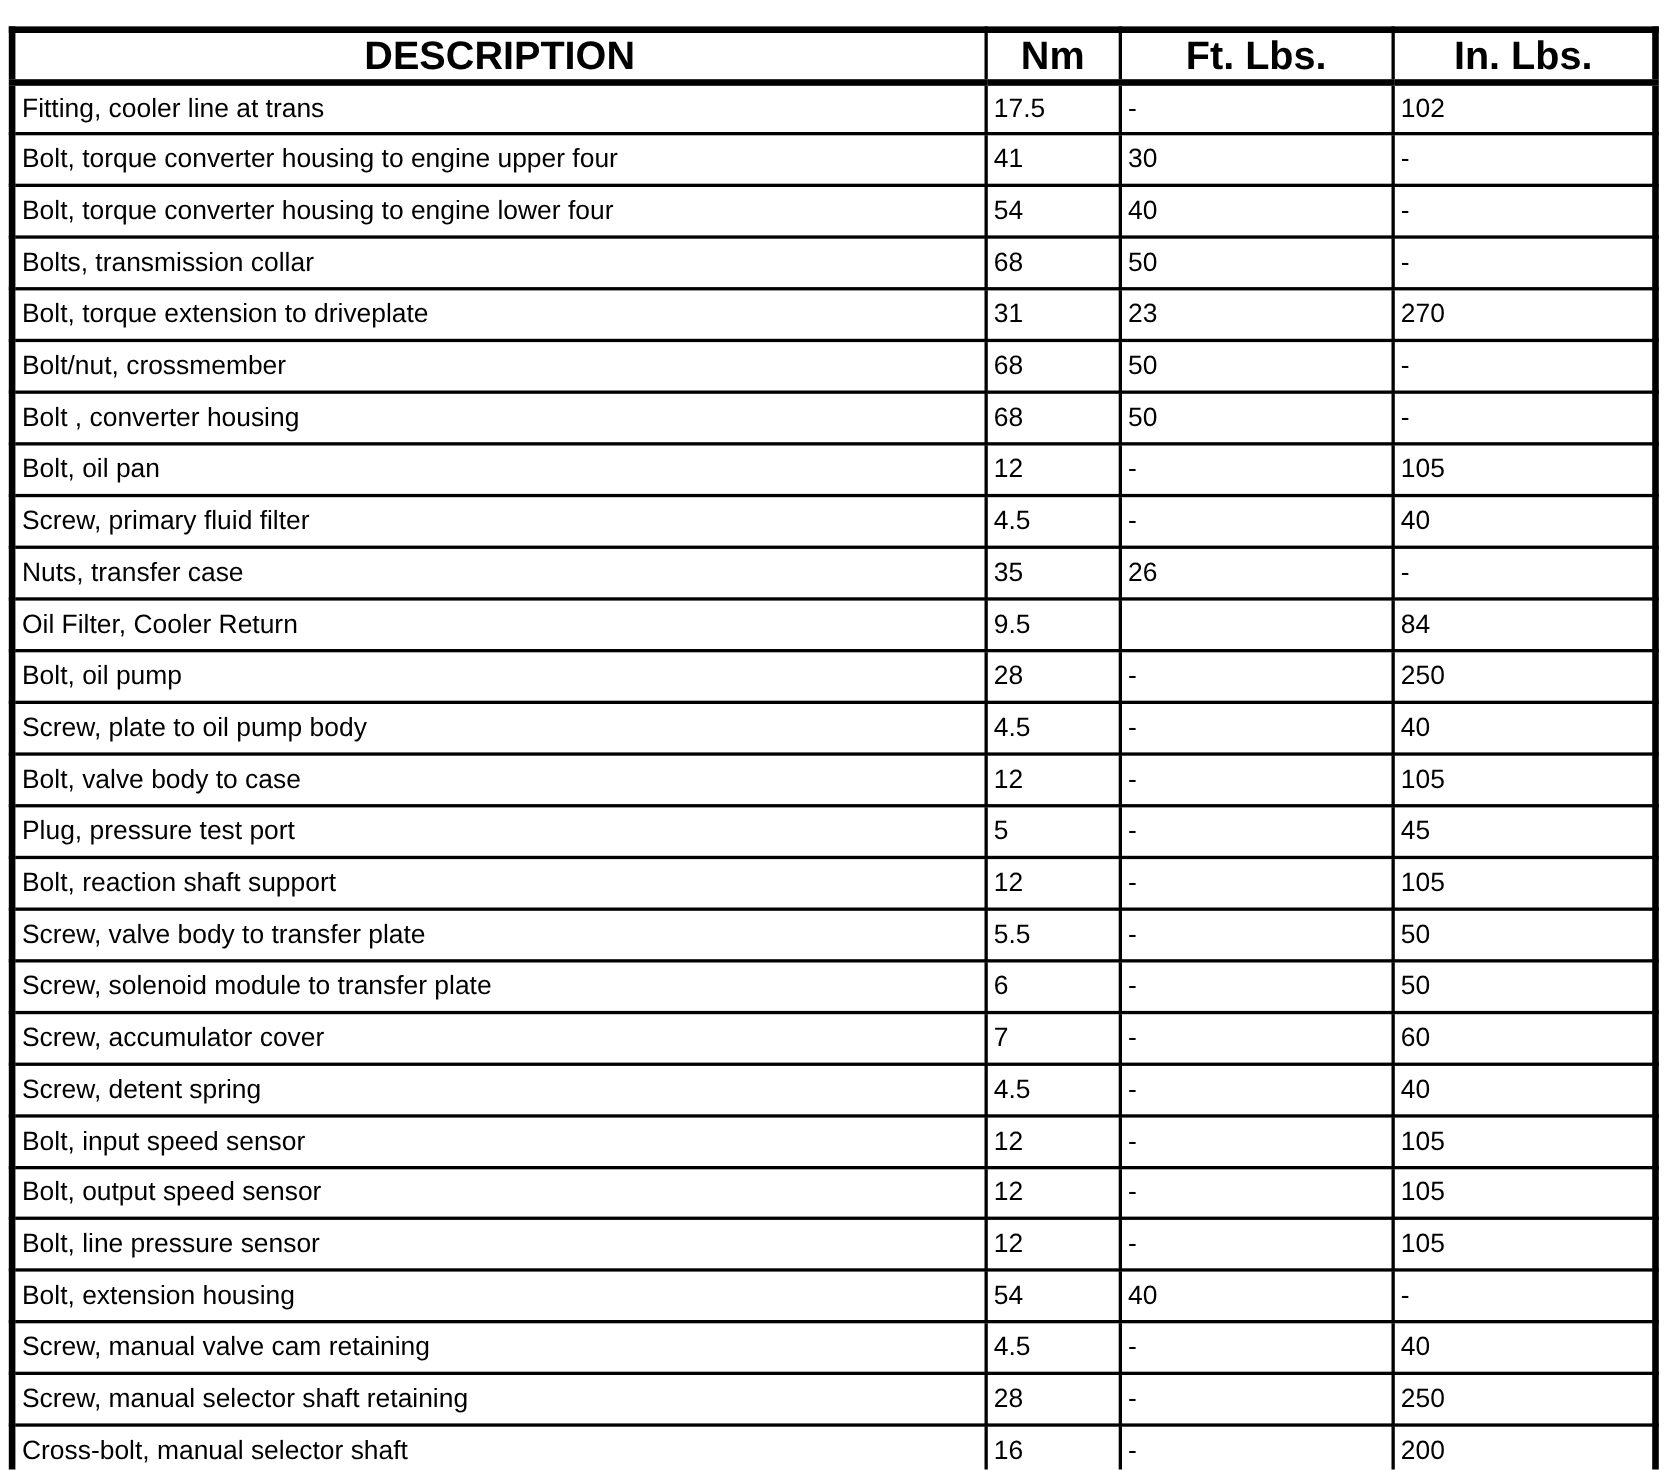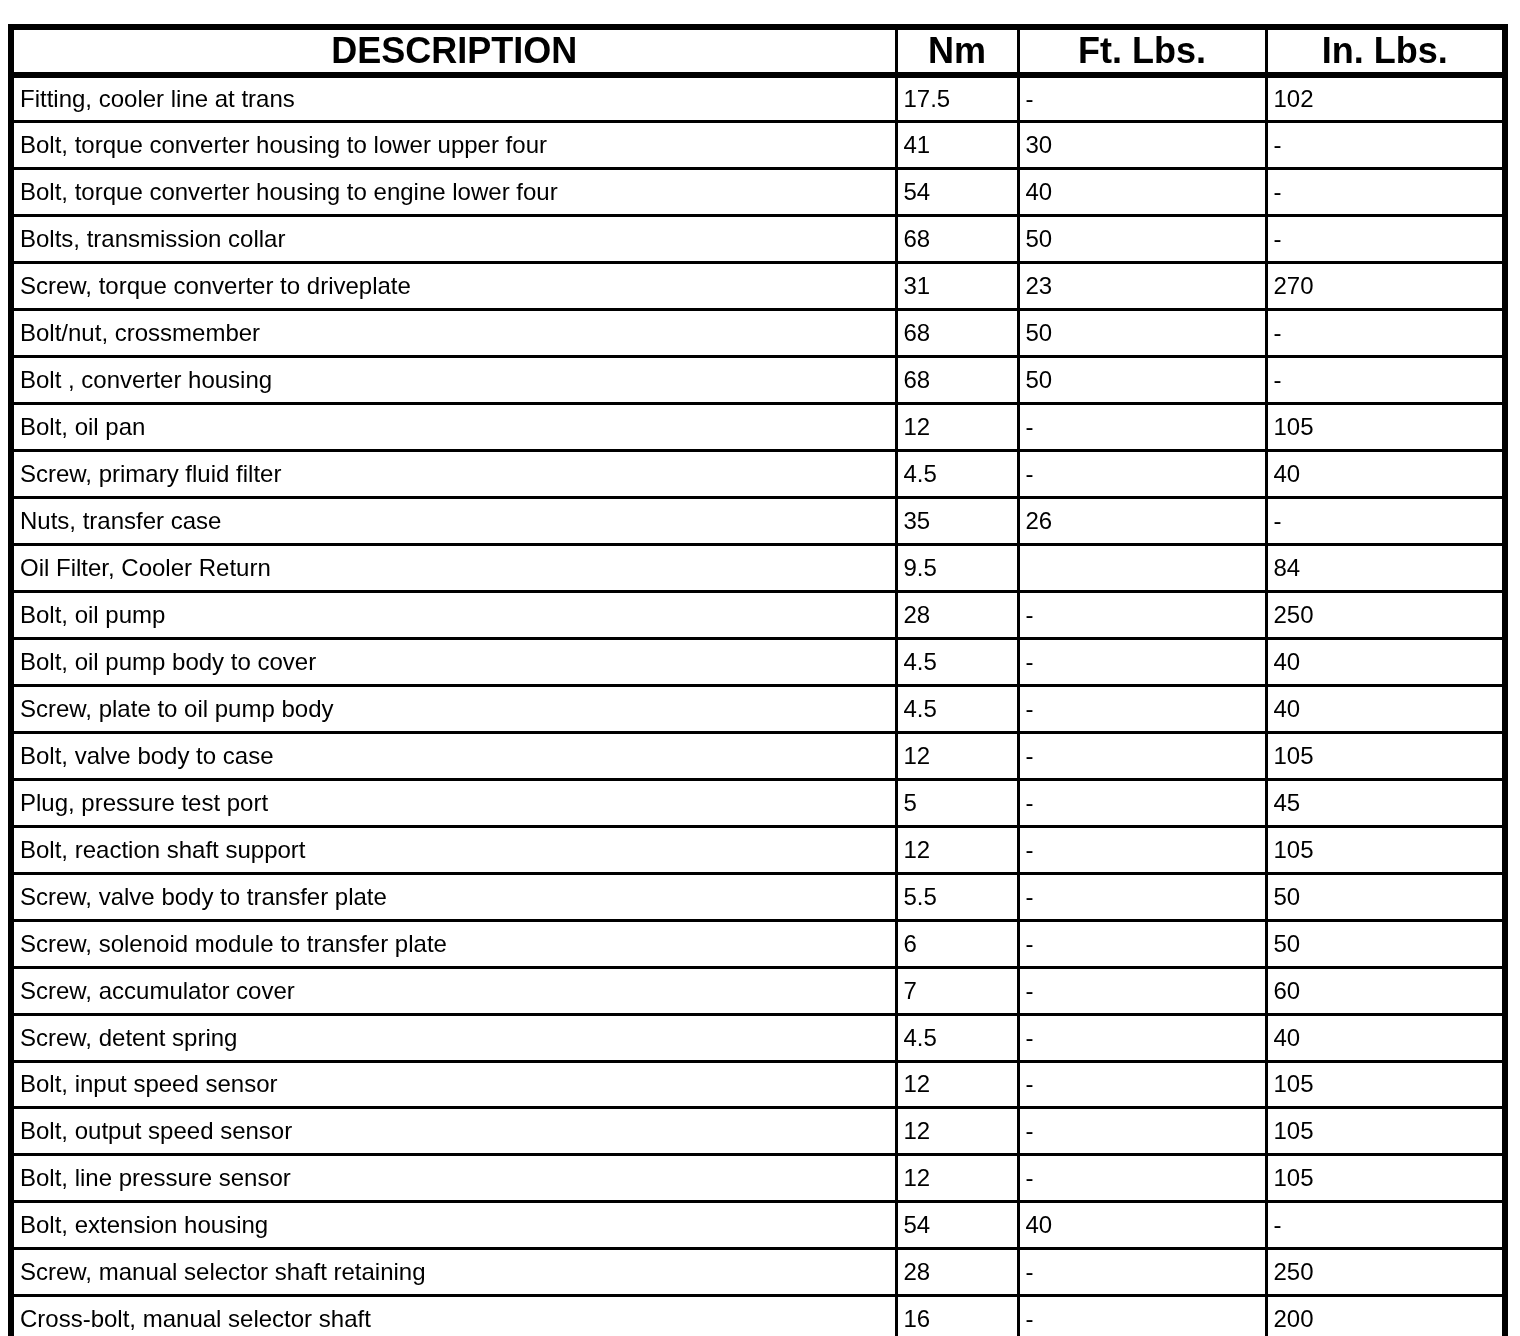--- a/index.html
+++ b/index.html
@@ -86,39 +86,39 @@
     </thead>
     <tbody>
 
     <tr>
           <td>Fitting, cooler line at trans</td>
           <td>17.5</td>
           <td>-</td>
           <td>102</td>
         </tr>
         <tr>
-          <td>Bolt, torque converter housing to lower upper four</td>
+          <td>Bolt, torque converter housing to engine upper four</td>
           <td>41</td>
           <td>30</td>
           <td>-</td>
         </tr>
         <tr>
           <td>Bolt, torque converter housing to engine lower four</td>
           <td>54</td>
           <td>40</td>
           <td>-</td>
         </tr>
         <tr>
           <td>Bolts, transmission collar</td>
           <td>68</td>
           <td>50</td>
           <td>-</td>
         </tr>
         <tr>
-          <td>Screw, torque converter to driveplate</td>
+          <td>Bolt, torque extension to driveplate</td>
           <td>31</td>
           <td>23</td>
           <td>270</td>
         </tr>
         <tr>
           <td>Bolt/nut, crossmember</td>
           <td>68</td>
           <td>50</td>
           <td>-</td>
         </tr>
@@ -152,26 +152,20 @@
           <td></td>
           <td>84</td>
         </tr>
         <tr>
           <td>Bolt, oil pump</td>
           <td>28</td>
           <td>-</td>
           <td>250</td>
         </tr>
         <tr>
-          <td>Bolt, oil pump body to cover</td>
-          <td>4.5</td>
-          <td>-</td>
-          <td>40</td>
-        </tr>
-        <tr>
           <td>Screw, plate to oil pump body</td>
           <td>4.5</td>
           <td>-</td>
           <td>40</td>
         </tr>
         <tr>
           <td>Bolt, valve body to case</td>
           <td>12</td>
           <td>-</td>
           <td>105</td>
@@ -228,20 +222,26 @@
           <td>Bolt, line pressure sensor</td>
           <td>12</td>
           <td>-</td>
           <td>105</td>
         </tr>
         <tr>
           <td>Bolt, extension housing</td>
           <td>54</td>
           <td>40</td>
           <td>-</td>
+        </tr>
+        <tr>
+          <td>Screw, manual valve cam retaining</td>
+          <td>4.5</td>
+          <td>-</td>
+          <td>40</td>
         </tr>
         <tr>
           <td>Screw, manual selector shaft retaining</td>
           <td>28</td>
           <td>-</td>
           <td>250</td>
         </tr>
         <tr>
           <td>Cross-bolt, manual selector shaft</td>
           <td>16</td>

